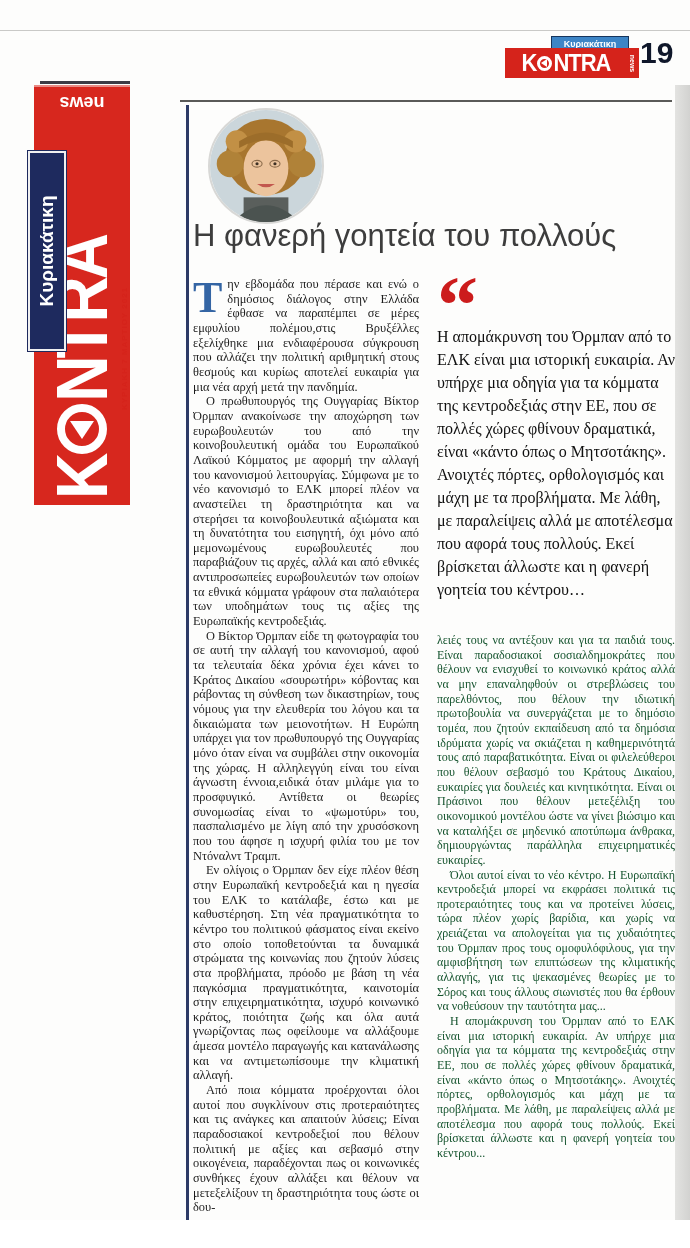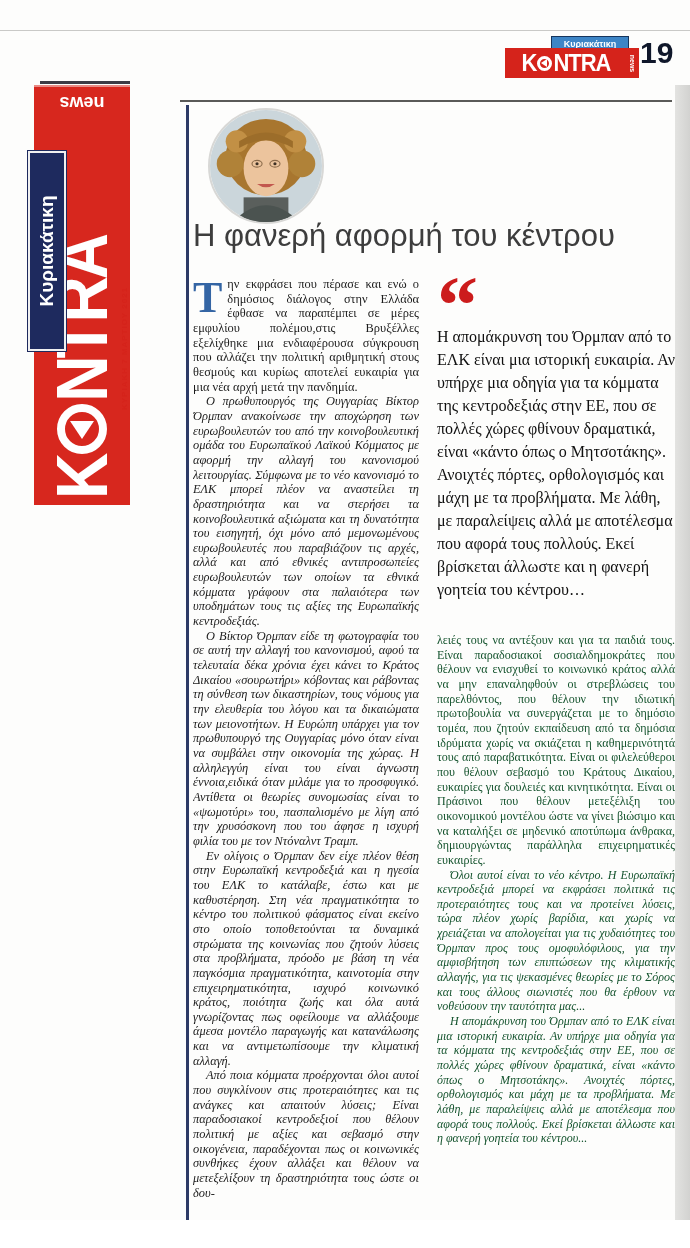--- a/index.html
+++ b/index.html
@@ -35,21 +35,21 @@
 
   
   .article-rule-left{position:absolute;left:186px;top:105px;width:3px;height:1143px;background:#2d3a66;}
   .author-photo{position:absolute;left:208px;top:108px;width:116px;height:116px;border-radius:50%;overflow:hidden;border:2px solid #d8d8d6;box-sizing:border-box;}
   .byline-box{position:absolute;left:330px;top:139px;width:178px;border-top:2px solid #2a2a2a;border-bottom:2px solid #2a2a2a;padding:4px 6px;font-family:"Liberation Sans",sans-serif;font-weight:bold;font-size:12px;color:#111;}
   .title{position:absolute;left:193px;top:218px;width:470px;font-family:"Liberation Sans",sans-serif;font-weight:300;font-size:31px;color:#3d3d3d;letter-spacing:0px;}
 
   
   .col1{position:absolute;left:193px;top:277px;width:226px;height:971px;overflow:hidden;font-size:12.4px;line-height:14.65px;text-align:justify;color:#1c1c1c;}
   .col1 p,.col2 p{margin:0;}
-  .para-indent{text-indent:13px;font-style:italic;}
+  .para-indent{text-indent:13px;}
   .dropcap{float:left;font-size:44px;line-height:38px;font-weight:bold;color:#3465a4;padding:2px 5px 0 0;font-family:"Liberation Serif",serif;}
 
   .pullquote{position:absolute;left:437px;top:281px;width:238px;}
   .pullquote-mark{font-family:"Liberation Serif",serif;color:#cc1c1c;font-size:82px;line-height:50px;height:44px;font-weight:bold;letter-spacing:-6px;}
   .pullquote-text{font-size:16px;line-height:23px;color:#101010;text-align:left;}
 
   .col2{position:absolute;left:437px;top:633px;width:238px;height:588px;overflow:hidden;font-size:12px;line-height:14.65px;text-align:justify;color:#14532d;}
   .signature{position:absolute;left:437px;top:1232px;width:238px;text-align:right;font-family:"Liberation Sans",sans-serif;font-weight:bold;font-size:13px;color:#4c1d95;}
 </style>
 </head>
@@ -105,24 +105,24 @@
       <ellipse cx="42" cy="48" rx="4.5" ry="3" fill="none" stroke="#8a6a4a" stroke-width="1"></ellipse>
       <ellipse cx="58" cy="48" rx="4.5" ry="3" fill="none" stroke="#8a6a4a" stroke-width="1"></ellipse>
       <circle cx="42" cy="48" r="1.4" fill="#3c2f23"></circle>
       <circle cx="58" cy="48" r="1.4" fill="#3c2f23"></circle>
       <path d="M42 66 Q50 72 58 66" fill="#c2574e"></path>
       <path d="M26 34 Q50 20 74 34 L74 28 Q50 12 26 28 Z" fill="#9c6d2a"></path>
     </svg>
   </div>
 
 
-  <h1 class="title" style="margin:0;">Η φανερή αφορμή του κέντρου</h1>
+  <h1 class="title" style="margin:0;">Η φανερή γοητεία του πολλούς</h1>
 
   <div class="col1">
-    <p class="para"><span class="dropcap">Τ</span><span>ην εκφράσει που πέρασε και ενώ ο δημόσιος διάλογος στην Ελλάδα έφθασε να παραπέμπει σε μέρες εμφυλίου πολέμου,στις Βρυξέλλες εξελίχθηκε μια ενδιαφέρουσα σύγκρουση που αλλάζει την πολιτική αριθμητική στους θεσμούς και κυρίως αποτελεί ευκαιρία για μια νέα αρχή μετά την πανδημία.</span></p>
+    <p class="para"><span class="dropcap">Τ</span><span>ην εβδομάδα που πέρασε και ενώ ο δημόσιος διάλογος στην Ελλάδα έφθασε να παραπέμπει σε μέρες εμφυλίου πολέμου,στις Βρυξέλλες εξελίχθηκε μια ενδιαφέρουσα σύγκρουση που αλλάζει την πολιτική αριθμητική στους θεσμούς και κυρίως αποτελεί ευκαιρία για μια νέα αρχή μετά την πανδημία.</span></p>
     <p class="para-indent">Ο πρωθυπουργός της Ουγγαρίας Βίκτορ Όρμπαν ανακοίνωσε την αποχώρηση των ευρωβουλευτών του από την κοινοβουλευτική ομάδα του Ευρωπαϊκού Λαϊκού Κόμματος με αφορμή την αλλαγή του κανονισμού λειτουργίας. Σύμφωνα με το νέο κανονισμό το ΕΛΚ μπορεί πλέον να αναστείλει τη δραστηριότητα και να στερήσει τα κοινοβουλευτικά αξιώματα και τη δυνατότητα του εισηγητή, όχι μόνο από μεμονωμένους ευρωβουλευτές που παραβιάζουν τις αρχές, αλλά και από εθνικές αντιπροσωπείες ευρωβουλευτών των οποίων τα εθνικά κόμματα γράφουν στα παλαιότερα των υποδημάτων τους τις αξίες της Ευρωπαϊκής κεντροδεξιάς.</p>
     <p class="para-indent">Ο Βίκτορ Όρμπαν είδε τη φωτογραφία του σε αυτή την αλλαγή του κανονισμού, αφού τα τελευταία δέκα χρόνια έχει κάνει το Κράτος Δικαίου «σουρωτήρι» κόβοντας και ράβοντας τη σύνθεση των δικαστηρίων, τους νόμους για την ελευθερία του λόγου και τα δικαιώματα των μειονοτήτων. Η Ευρώπη υπάρχει για τον πρωθυπουργό της Ουγγαρίας μόνο όταν είναι να συμβάλει στην οικονομία της χώρας. Η αλληλεγγύη είναι του είναι άγνωστη έννοια,ειδικά όταν μιλάμε για το προσφυγικό. Αντίθετα οι θεωρίες συνομωσίας είναι το «ψωμοτύρι» του, πασπαλισμένο με λίγη από την χρυσόσκονη που του άφησε η ισχυρή φιλία του με τον Ντόναλντ Τραμπ.</p>
     <p class="para-indent">Εν ολίγοις ο Όρμπαν δεν είχε πλέον θέση στην Ευρωπαϊκή κεντροδεξιά και η ηγεσία του ΕΛΚ το κατάλαβε, έστω και με καθυστέρηση. Στη νέα πραγματικότητα το κέντρο του πολιτικού φάσματος είναι εκείνο στο οποίο τοποθετούνται τα δυναμικά στρώματα της κοινωνίας που ζητούν λύσεις στα προβλήματα, πρόοδο με βάση τη νέα παγκόσμια πραγματικότητα, καινοτομία στην επιχειρηματικότητα, ισχυρό κοινωνικό κράτος, ποιότητα ζωής και όλα αυτά γνωρίζοντας πως οφείλουμε να αλλάξουμε άμεσα μοντέλο παραγωγής και κατανάλωσης και να αντιμετωπίσουμε την κλιματική αλλαγή.</p>
     <p class="para-indent">Από ποια κόμματα προέρχονται όλοι αυτοί που συγκλίνουν στις προτεραιότητες και τις ανάγκες και απαιτούν λύσεις; Είναι παραδοσιακοί κεντροδεξιοί που θέλουν πολιτική με αξίες και σεβασμό στην οικογένεια, παραδέχονται πως οι κοινωνικές συνθήκες έχουν αλλάξει και θέλουν να μετεξελίξουν τη δραστηριότητα τους ώστε οι δου-</p>
   </div>
 
   <div class="pullquote">
     <div class="pullquote-mark">“</div>
     <div class="pullquote-text">Η απομάκρυνση του Όρμπαν από το ΕΛΚ είναι μια ιστορική ευκαιρία. Αν υπήρχε μια οδηγία για τα κόμματα της κεντροδεξιάς στην ΕΕ, που σε πολλές χώρες φθίνουν δραματικά, είναι «κάντο όπως ο Μητσοτάκης». Ανοιχτές πόρτες, ορθολογισμός και μάχη με τα προβλήματα. Με λάθη, με παραλείψεις αλλά με αποτέλεσμα που αφορά τους πολλούς. Εκεί βρίσκεται άλλωστε και η φανερή γοητεία του κέντρου…</div>
   </div>

